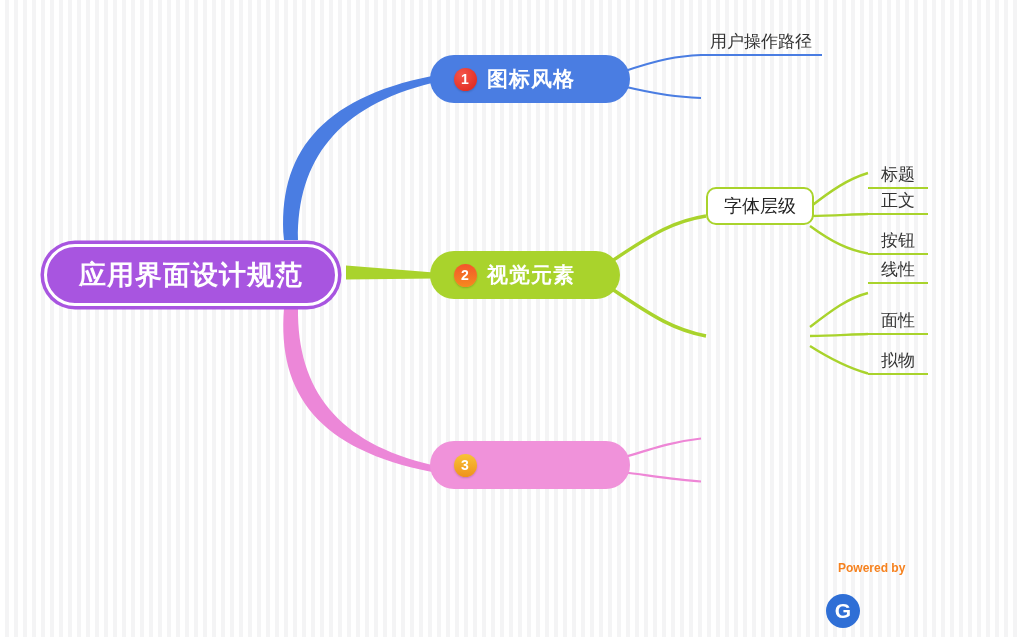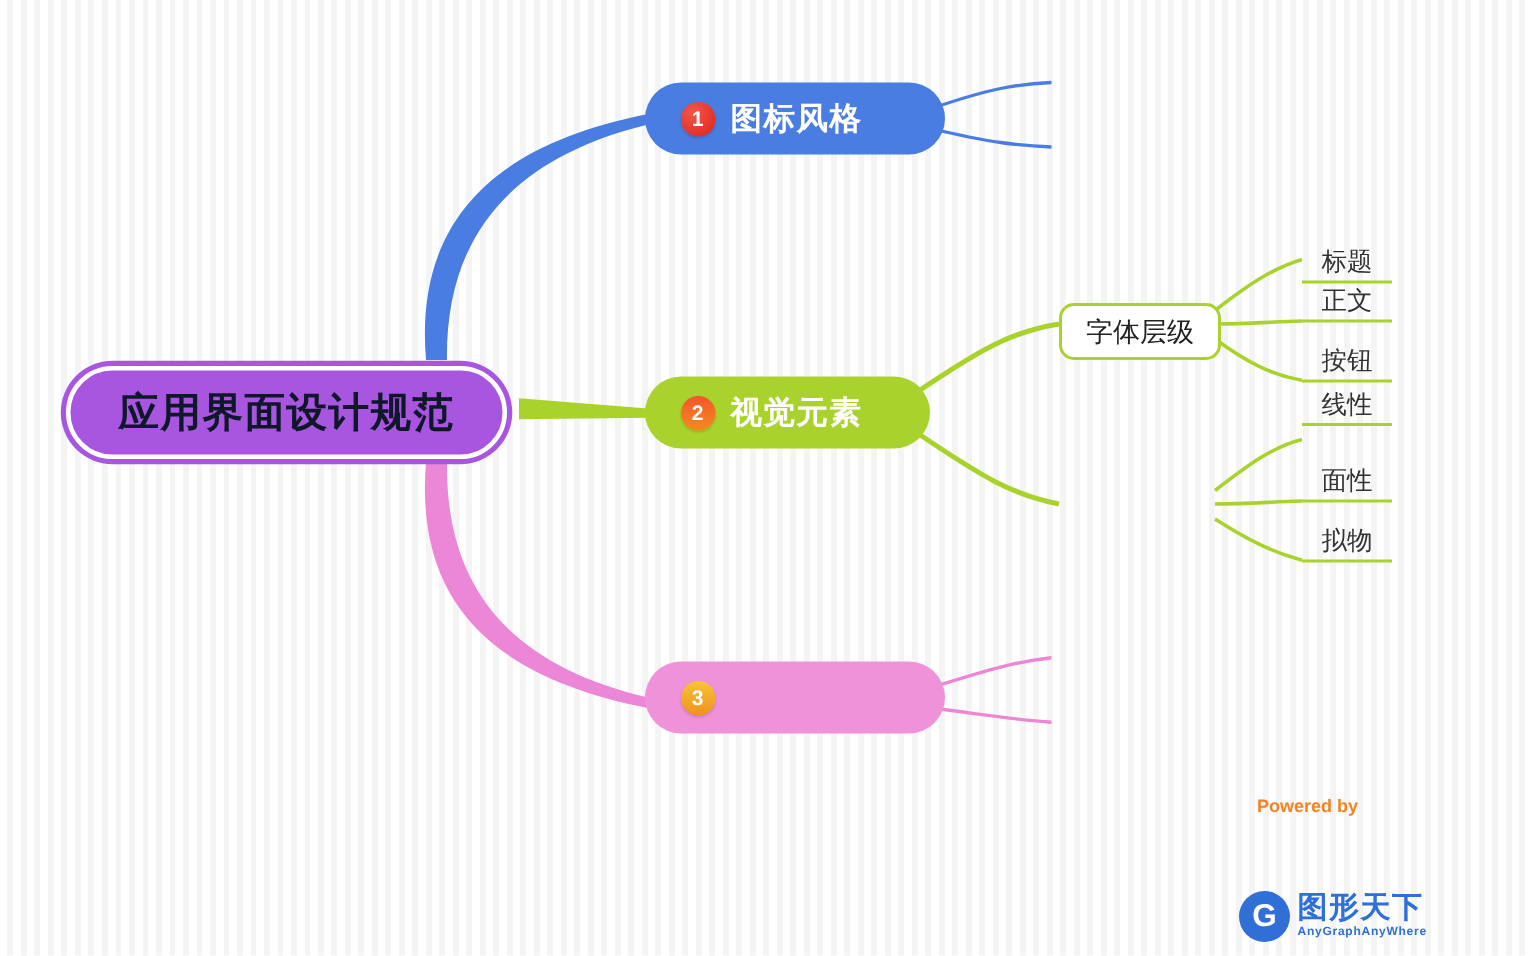--- a/index.html
+++ b/index.html
@@ -9,21 +9,21 @@
     background:repeating-linear-gradient(90deg,#ffffff 0px,#ffffff 5px,#f4f4f5 5px,#f4f4f5 9px);
   }
   svg.links{position:absolute;left:0;top:0;width:1022px;height:637px;pointer-events:none;}
 
   
   .central{
     position:absolute;left:44px;top:244px;width:288px;height:56px;
     background:#a855e0;border:3px solid #ffffff;border-radius:34px;
     box-shadow:0 0 0 3.5px #a855e0;
     display:flex;align-items:center;justify-content:center;
-    color:#0f172a;font-size:27px;font-weight:bold;letter-spacing:1px;cursor:pointer;
+    color:#ffffff;font-size:27px;font-weight:bold;letter-spacing:1px;cursor:pointer;
   }
 
   
   .node{
     position:absolute;height:48px;border-radius:26px;
     display:flex;align-items:center;color:#fff;font-size:21px;font-weight:bold;
     letter-spacing:1px;cursor:pointer;
   }
   .node .badge{
     width:23px;height:23px;border-radius:50%;margin:0 10px 0 24px;
@@ -38,21 +38,21 @@
   #node-b3{left:430px;top:441px;width:200px;background:#f092da;}
   #node-b3 .badge{background:linear-gradient(180deg,#f8c337,#ef921c);margin-right:6px;}
 
   
   .subnode{
     position:absolute;left:706px;width:104px;height:34px;
     background:#ffffff;border:2.5px solid #a9d32c;border-radius:10px;
     display:flex;align-items:center;justify-content:center;
     color:#222;font-size:18px;cursor:pointer;
   }
-  #sub-font{top:202px;}
+  #sub-font{top:187px;}
   #sub-icon{top:319px;}
 
   
   .leaf{
     position:absolute;height:25px;line-height:25px;text-align:center;
     color:#333;font-size:17px;cursor:pointer;
   }
   .leaf.blue{border-bottom:2.5px solid #4a7de2;}
   .leaf.green{border-bottom:2.5px solid #a9d32c;}
   .leaf.pink{border-bottom:2.5px solid #ee86d6;}
@@ -61,21 +61,21 @@
   #leaf-f-0{left:868px;top:147px;width:60px;margin-top:15px;}
   #leaf-f-1{left:868px;top:188px;width:60px;}
   #leaf-f-2{left:868px;top:228px;width:60px;}
   #leaf-i-0{left:868px;top:257px;width:60px;}
   #leaf-i-1{left:868px;top:308px;width:60px;}
   #leaf-i-2{left:868px;top:348px;width:60px;}
   #leaf-b3-0{left:700px;top:412px;width:146px;}
   #leaf-b3-1{left:700px;top:455px;width:132px;}
 
   
-  .powered{position:absolute;left:838px;top:530px;color:#f6821f;font-size:12px;font-weight:bold;cursor:pointer;text-align:right;}
+  .powered{position:absolute;left:838px;top:561px;color:#f6821f;font-size:12px;font-weight:bold;cursor:pointer;text-align:right;}
   .brand{position:absolute;left:826px;top:594px;display:flex;align-items:flex-start;cursor:pointer;}
   .brand-logo{
     width:34px;height:34px;border-radius:50%;background:#2f6fd6;
     display:flex;align-items:center;justify-content:center;
     color:#ffffff;font-size:21px;font-weight:bold;flex:0 0 auto;
   }
   .brand-text{margin-left:5px;display:flex;flex-direction:column;}
   .brand-name{color:#2e6fd8;font-size:20px;font-weight:bold;line-height:22px;letter-spacing:1px;}
   .brand-sub{color:#2e6fd8;font-size:8px;font-weight:bold;letter-spacing:.5px;}
 </style>
@@ -111,39 +111,36 @@
   </svg>
 
   <div class="central">
     <span>应用界面设计规范</span>
   </div>
 
   <div class="node" id="node-b1">
     <span class="badge">1</span>
     <span>图标风格</span>
   </div>
+  <div class="leaf blue" id="leaf-b1-0">用户操作路径</div>
 
   <div class="node" id="node-b2">
     <span class="badge">2</span>
     <span>视觉元素</span>
   </div>
   <div class="subnode" id="sub-font">字体层级</div>
   <div class="leaf green" id="leaf-f-0">标题</div>
   <div class="leaf green" id="leaf-f-1">正文</div>
   <div class="leaf green" id="leaf-f-2">按钮</div>
   <div class="leaf green" id="leaf-i-0">线性</div>
   <div class="leaf green" id="leaf-i-1">面性</div>
   <div class="leaf green" id="leaf-i-2">拟物</div>
 
   <div class="node" id="node-b3">
     <span class="badge">3</span>
   </div>
 
   <div class="powered">Powered by</div>
   <div class="brand">
     <div class="brand-logo">G</div>
-    <div class="brand-text">
-      <span class="brand-name">图形天下</span>
-      <span class="brand-sub">AnyGraphAnyWhere</span>
-    </div>
   </div>
 
 </div>
 
 </body></html>

